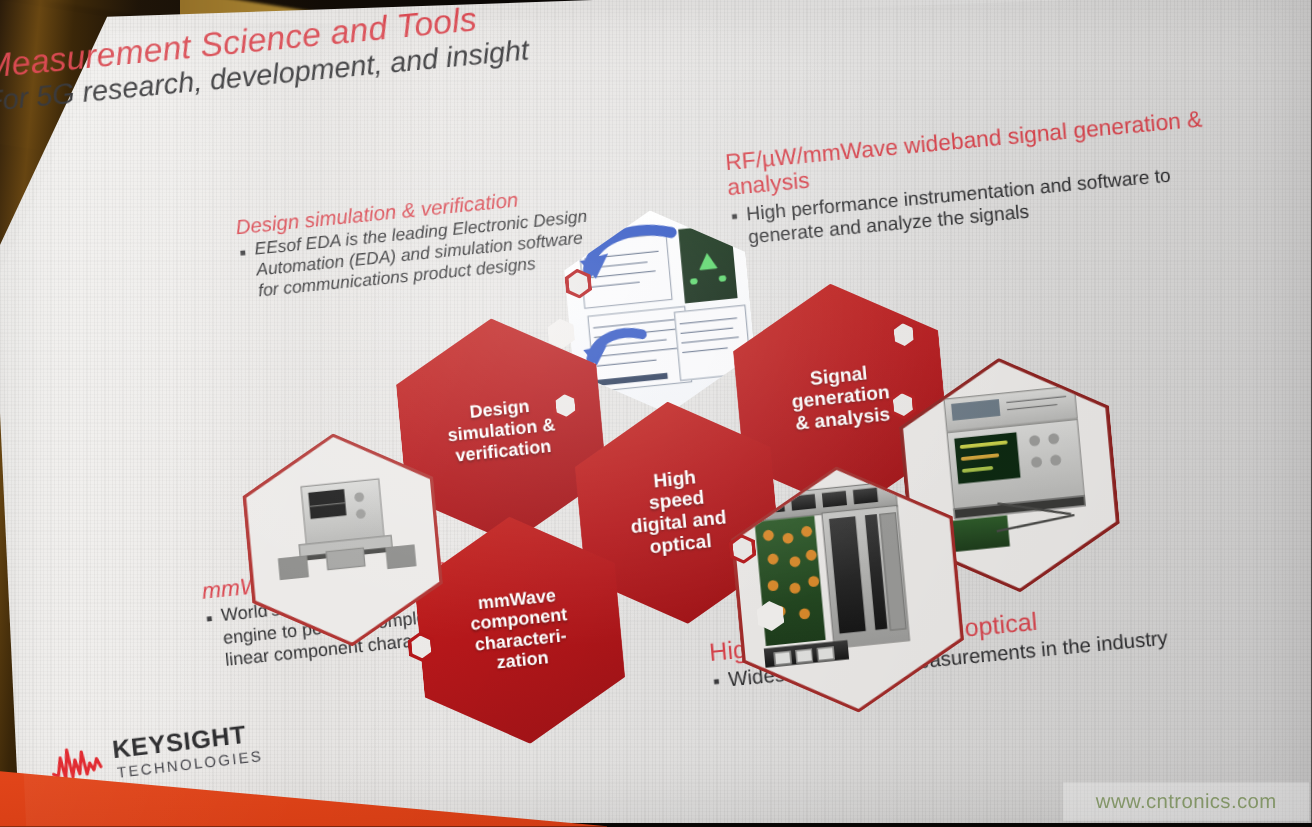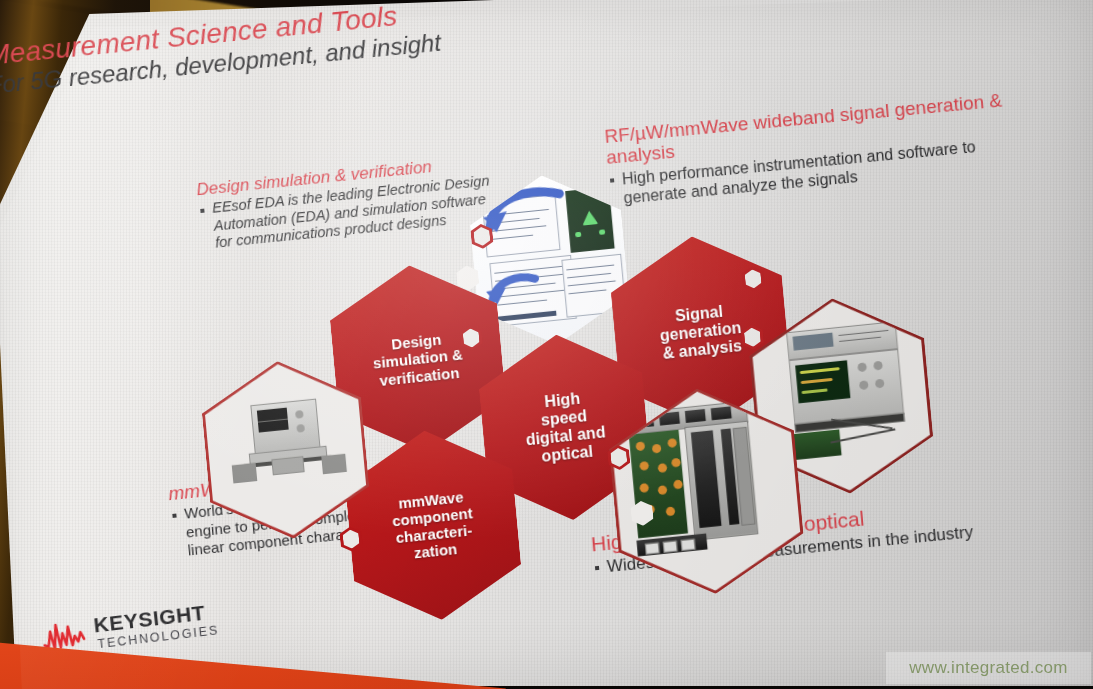--- a/index.html
+++ b/index.html
@@ -325,15 +325,15 @@
       <div class="name">KEYSIGHT</div>
       <div class="sub">TECHNOLOGIES</div>
     </div>
 
     <div class="redband"></div>
   </div>
 
   <div class="screen-shade"></div>
 
   <div id="wm">
-    <span>www.integrated.com</span>
+    <span>www.cntronics.com</span>
   </div>
 </div>
 
 </body></html>

